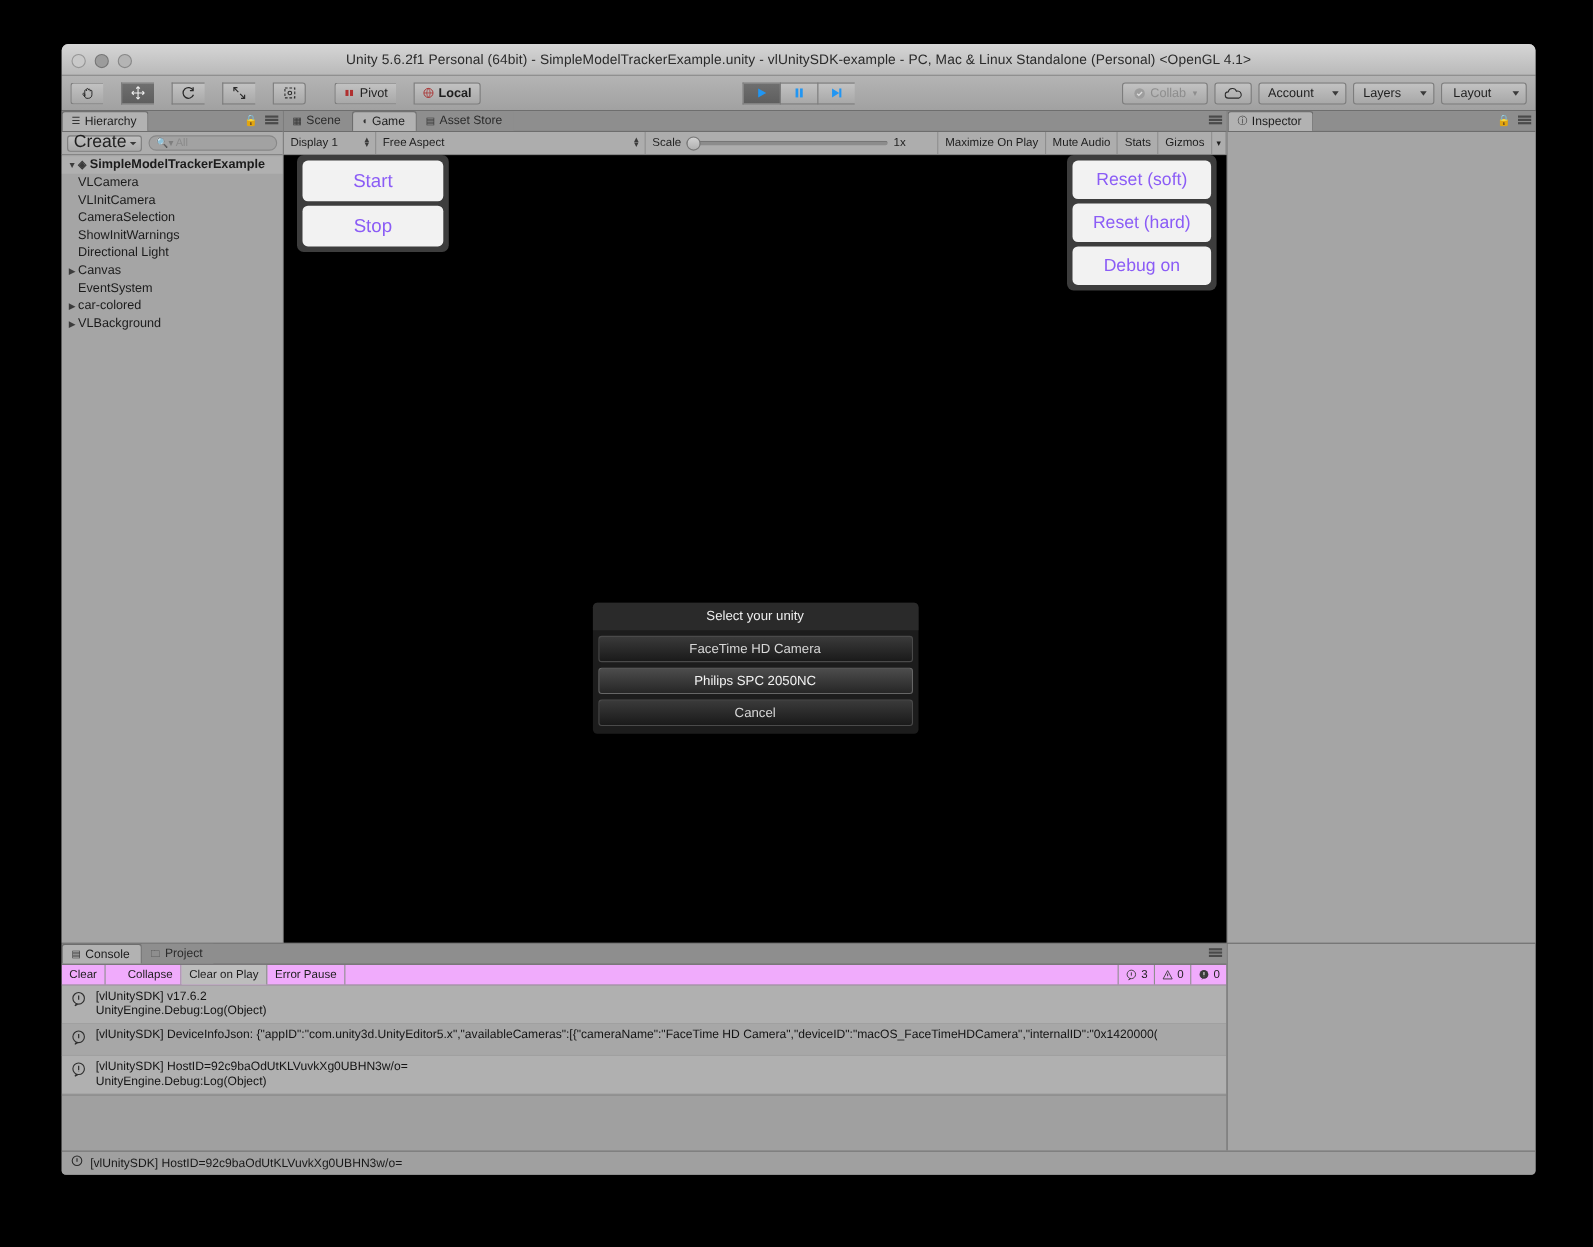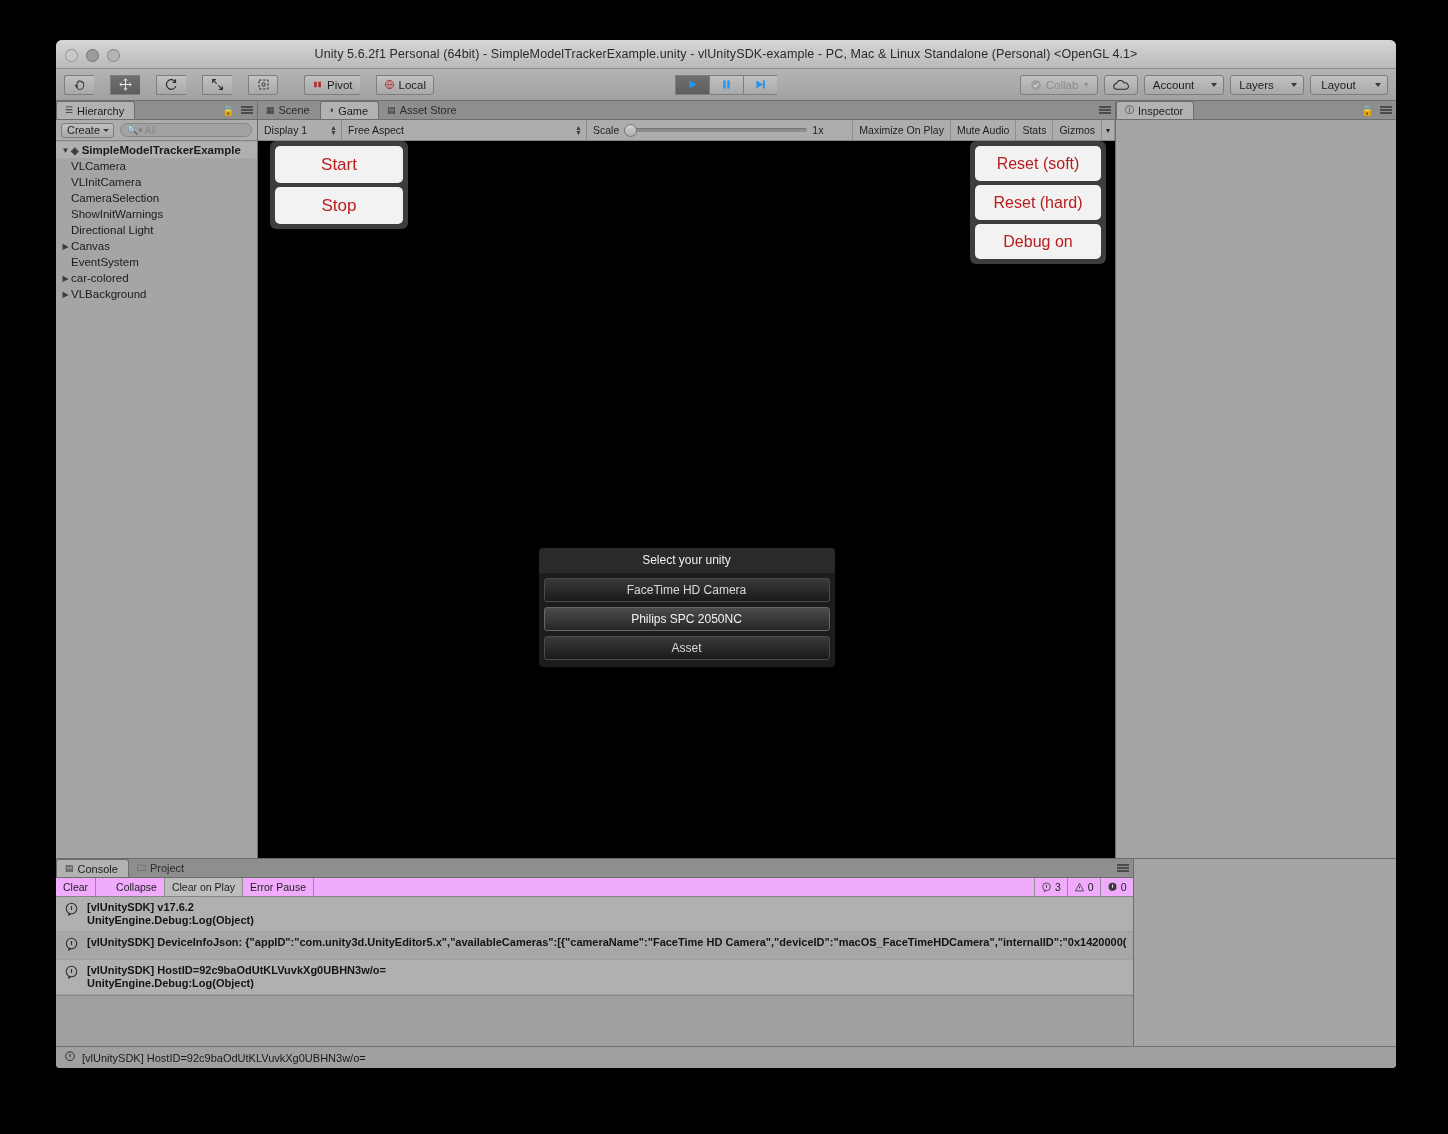--- a/index.html
+++ b/index.html
@@ -53,21 +53,21 @@
     height: 20px; min-width: 30px;
     background: linear-gradient(#c2c2c2, #a8a8a8);
     border: 1px solid #7d7d7d;
     border-right-width: 0;
     display: flex; align-items: center; justify-content: center;
     color: #1e1e1e; font-size: 11.5px;
     padding: 0 7px;
     box-sizing: border-box;
   }
   .btngrp .tb:first-child { border-radius: 3px 0 0 3px; }
-  .btngrp .tb:last-child { border-radius: 0 3px 3px 0; border-right-width: 1px; }
+  .btngrp .tb:last-child { border-radius: 0 3px 3px 0; border-right-width: 1px; font-weight: bold; }
   .tb.only { border-radius: 3px; border-right-width: 1px; }
   .tb.sel { background: linear-gradient(#6f6f6f, #5e5e5e); color: #f0f0f0; }
   .tb svg { display: block; }
   .tb.dis { color: #8d8d8d; }
 
   .playgrp { position: absolute; left: 50%; transform: translateX(-50%); display: flex; }
   .playgrp .tb { min-width: 34px; }
   .spacer { flex: 1; }
 
   .dd { padding-right: 28px; position: relative; }
@@ -118,21 +118,21 @@
   .hamb i { display:block; height: 1.5px; background:#4a4a4a; margin: 1.5px 0; }
 
   
   .hier-tools {
     height: 20px; flex: 0 0 20px;
     background: #adadad;
     border-bottom: 1px solid #858585;
     display: flex; align-items: center; gap: 6px; padding: 0 5px;
   }
   .mini-btn {
-    height: 15px; font-size: 11px; color: #1f1f1f;
+    height: 15px; font-size: 16px; color: #1f1f1f;
     background: linear-gradient(#c0c0c0,#a9a9a9);
     border: 1px solid #7d7d7d; border-radius: 3px;
     display: flex; align-items: center; padding: 0 13px 0 5px;
     position: relative; box-sizing: border-box;
   }
   .mini-btn::after {
     content: ""; position: absolute; right: 4px; top: 50%; margin-top: -1.5px;
     border-left: 3px solid transparent; border-right: 3px solid transparent;
     border-top: 3.5px solid #3a3a3a;
   }
@@ -184,21 +184,21 @@
   .gt.right-grp { border-left: 1px solid #8e8e8e; }
 
   .gameview { flex: 1; background: #000; position: relative; overflow: hidden; }
 
   .gbtn-stack {
     position: absolute; background: #3d3d3d; border-radius: 6px;
     padding: 5px; display: flex; flex-direction: column; gap: 4px;
   }
   .gbtn {
     background: #f2f2f2; border-radius: 5px;
-    color: #b91c1c; font-size: 17px;
+    color: #8b5cf6; font-size: 17px;
     display: flex; align-items: center; justify-content: center;
     box-sizing: border-box;
   }
   .stack-left { left: 12px; top: 0px; width: 128px; }
   .stack-left .gbtn { height: 37px; }
   .stack-right { right: 9px; top: 0px; width: 126px; }
   .stack-right .gbtn { height: 35px; font-size: 16px; }
 
   
   .dialog {
@@ -245,21 +245,21 @@
 
   .log-list { flex: 1; background: #b0b0b0; overflow: hidden; }
   .log {
     display: flex; gap: 7px; padding: 4px 6px 4px 8px;
     font-size: 11px; color: #141414; line-height: 13px;
     border-bottom: 1px solid #a0a0a0;
     white-space: nowrap; overflow: hidden;
   }
   .log.alt { background: #a7a7a7; }
   .log .icn { flex: 0 0 16px; margin-top: 1px; }
-  .log .txt { overflow: hidden; font-weight: bold; }
+  .log .txt { overflow: hidden; }
 
   .log-detail { flex: 0 0 50px; background: #a0a0a0; border-top: 1px solid #868686; }
 
   
   .statusbar {
     flex: 0 0 21px; height: 21px;
     background: #a0a0a0; border-top: 1px solid #727272;
     display: flex; align-items: center; gap: 6px; padding: 0 8px;
     font-size: 11px; color: #191919;
   }
@@ -542,21 +542,21 @@
         <div class="gbtn-stack stack-right">
           <div class="gbtn">Reset (soft)</div>
           <div class="gbtn">Reset (hard)</div>
           <div class="gbtn">Debug on</div>
         </div>
 
         <div class="dialog">
           <div class="dlg-title">Select your unity</div>
           <div class="dlg-btn">FaceTime HD Camera</div>
           <div class="dlg-btn hl">Philips SPC 2050NC</div>
-          <div class="dlg-btn">Asset</div>
+          <div class="dlg-btn">Cancel</div>
         </div>
       </div>
     </div>
 
     <div class="col right">
       <div class="tabrow">
         <div class="tab active">
           <span class="tabicon">ⓘ</span>
           <span>Inspector</span>
         </div>

